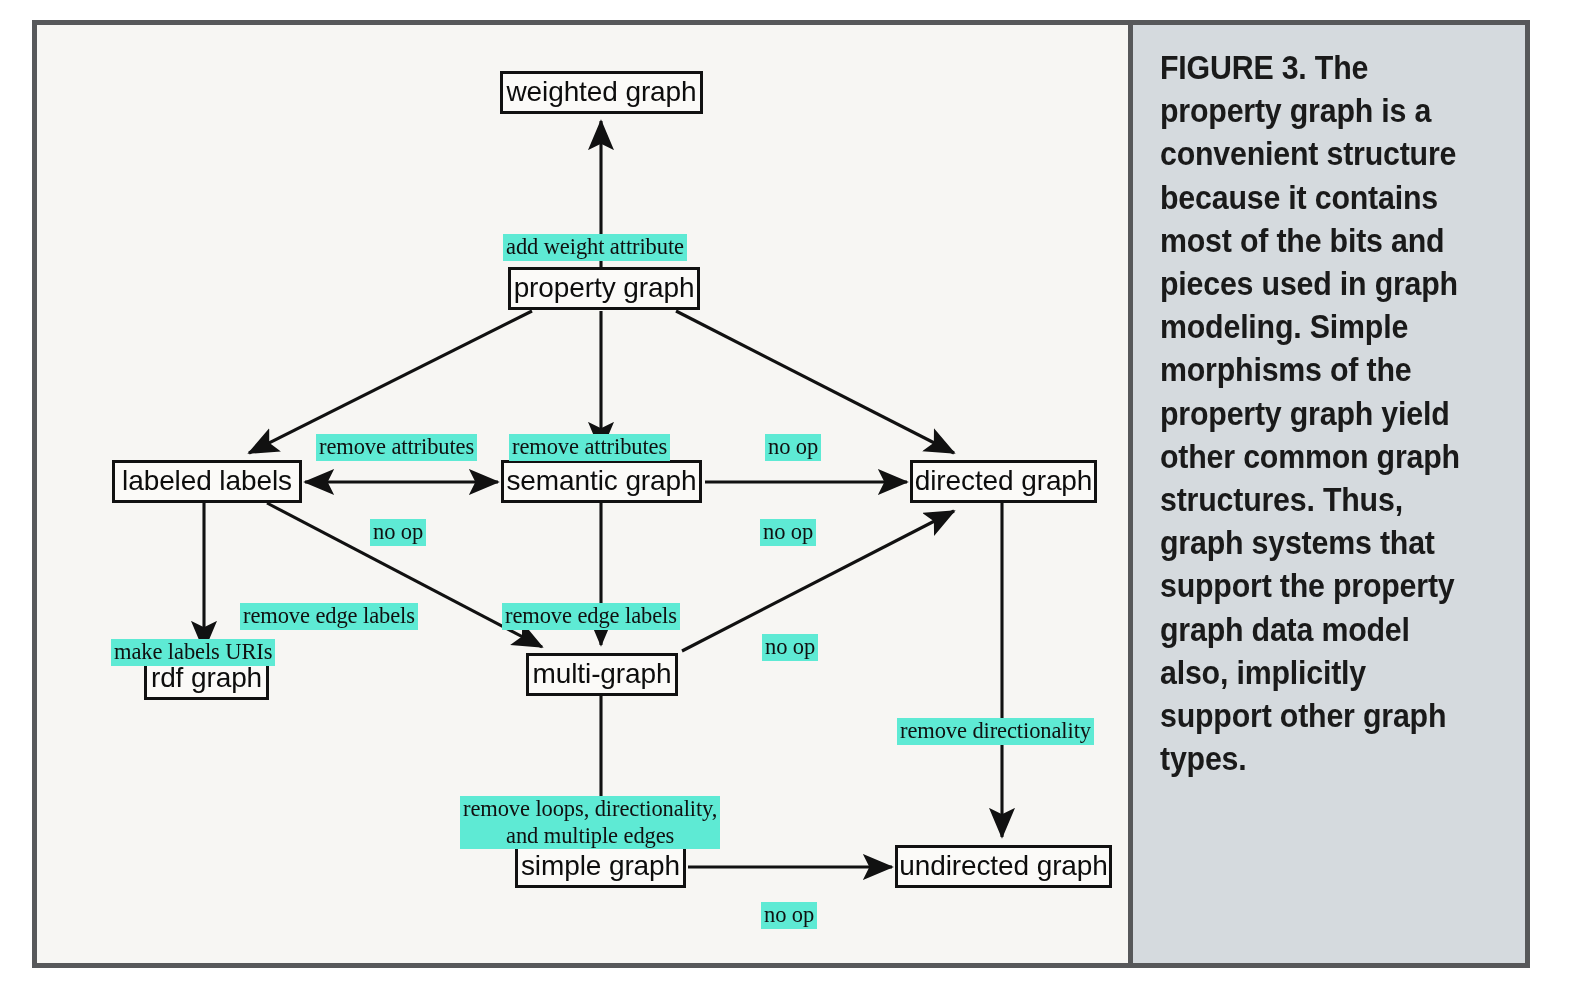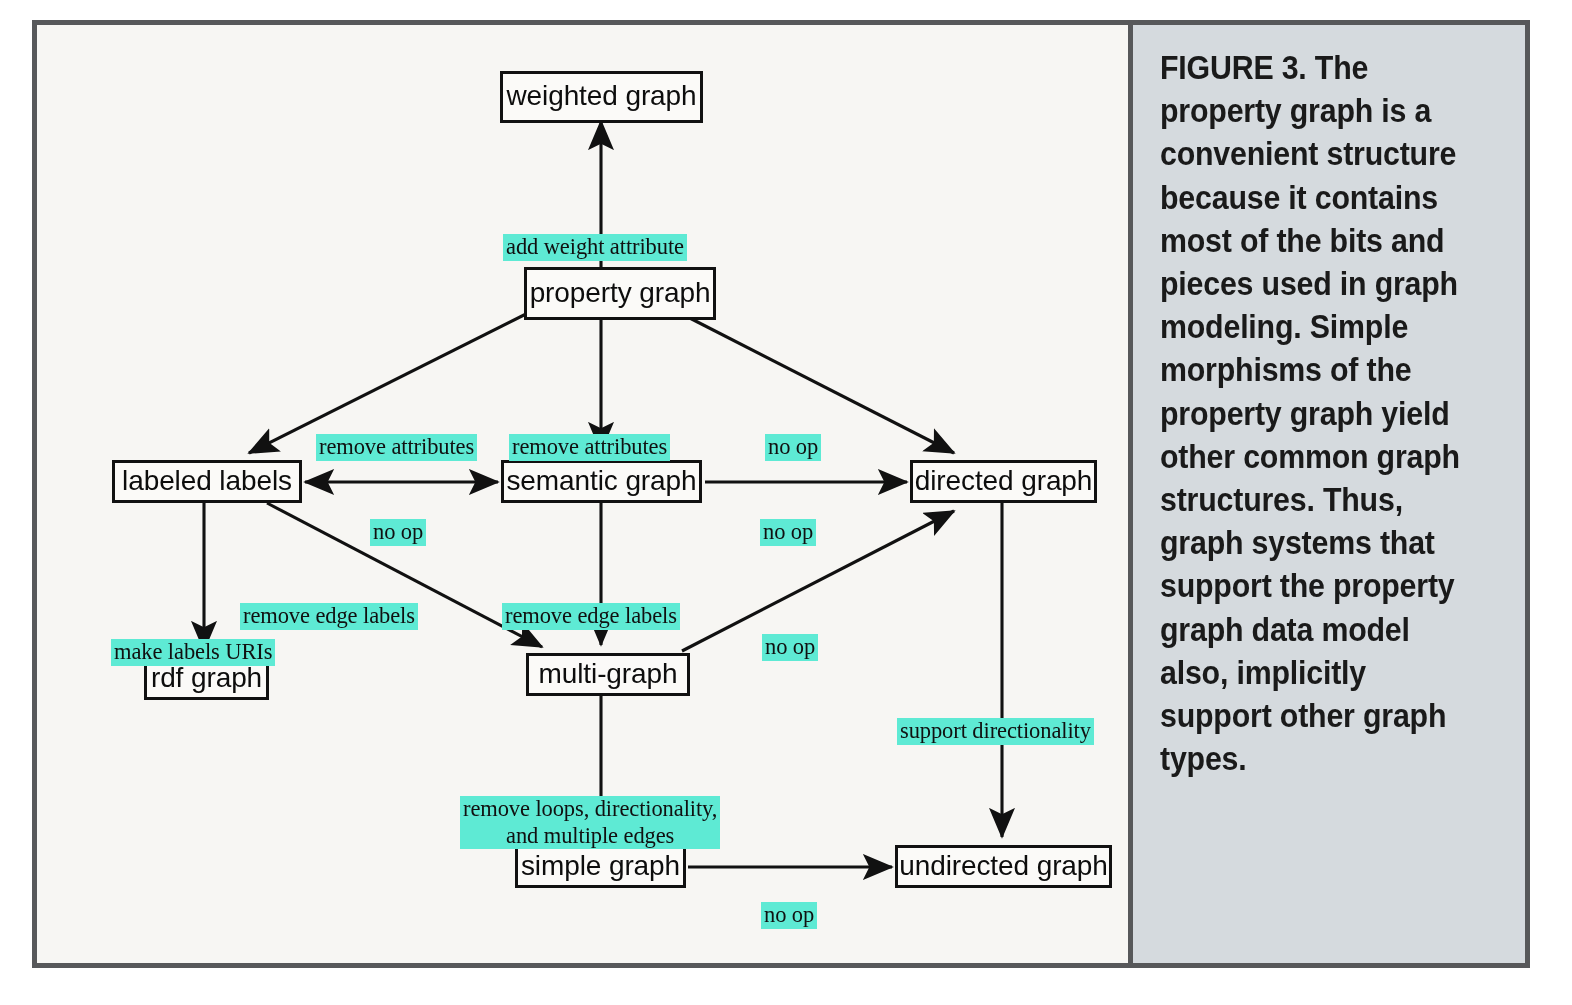--- a/index.html
+++ b/index.html
@@ -142,45 +142,45 @@
           <line x1="645" y1="626" x2="917" y2="486" marker-end="url(#ah)"></line>
 
           <line x1="564" y1="671" x2="564" y2="813" marker-end="url(#ah)"></line>
 
           <line x1="651" y1="842" x2="855" y2="842" marker-end="url(#ah)"></line>
 
           <line x1="965" y1="478" x2="965" y2="812" marker-end="url(#ah)"></line>
         </g>
       </svg>
 
-      <div class="node" style="left:463px; top:46px; width:203px; height:52px;">
+      <div class="node" style="left:463px; top:46px; width:203px; height:43px;">
         <span class="node-label">weighted graph</span>
       </div>
 
-      <div class="node" style="left:471px; top:242px; width:192px; height:53px;margin-left:16px;">
+      <div class="node" style="left:471px; top:242px; width:192px; height:43px;">
         <span class="node-label">property graph</span>
       </div>
 
       <div class="node" style="left:75px; top:435px; width:190px; height:43px;">
         <span class="node-label">labeled labels</span>
       </div>
 
       <div class="node" style="left:464px; top:435px; width:201px; height:43px;">
         <span class="node-label">semantic graph</span>
       </div>
 
       <div class="node" style="left:873px; top:435px; width:187px; height:43px;">
         <span class="node-label">directed graph</span>
       </div>
 
       <div class="node" style="left:107px; top:632px; width:125px; height:43px;">
         <span class="node-label">rdf graph</span>
       </div>
 
-      <div class="node" style="left:489px; top:628px; width:164px; height:43px;">
+      <div class="node" style="left:489px; top:628px; width:152px; height:43px;">
         <span class="node-label">multi-graph</span>
       </div>
 
       <div class="node" style="left:858px; top:820px; width:217px; height:43px;">
         <span class="node-label">undirected graph</span>
       </div>
 
       <div class="node" style="left:478px; top:820px; width:171px; height:43px;">
         <span class="node-label">simple graph</span>
       </div>
@@ -203,21 +203,21 @@
 
       <div class="edge-label" style="left:465px; top:531px;">remove edge labels</div>
 
       <div class="edge-label" style="left:725px; top:562px;">no op</div>
 
       <div class="edge-label two-line" style="left:423px; top:724px;">remove loops, directionality,
 and multiple edges</div>
 
       <div class="edge-label" style="left:724px; top:830px;">no op</div>
 
-      <div class="edge-label" style="left:860px; top:646px;">support directionality</div>
+      <div class="edge-label" style="left:860px; top:646px;">remove directionality</div>
 
     </div>
 
     <div id="caption-panel">
       <div id="caption-text">FIGURE 3. The property graph is a convenient structure because it contains most of the bits and pieces used in graph modeling. Simple morphisms of the property graph yield other common graph structures. Thus, graph systems that support the property graph data model also, implicitly support other graph types.</div>
     </div>
 
   </div>
 </div>
 

